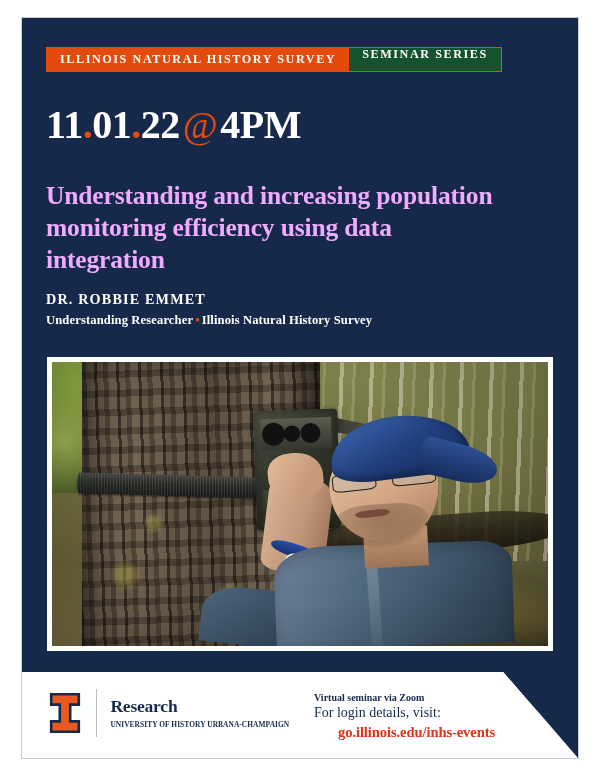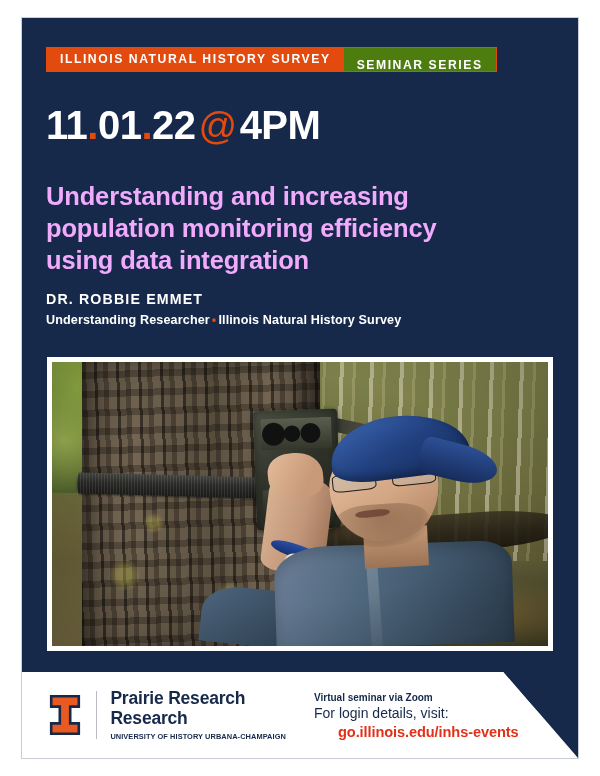--- a/index.html
+++ b/index.html
@@ -14,20 +14,21 @@
     font-family: "Liberation Sans", sans-serif;
     -webkit-font-smoothing: antialiased;
   }
 
   
   #poster-canvas {
     position: relative;
     width: 600px;
     height: 616px;
     background: #ffffff;
+    font-family: Liberation Serif, serif;
   }
 
   
   #poster {
     position: absolute;
     left: 22px;
     top: 18px;
     width: 556px;
     height: 740px;
     background: #16294b;
@@ -54,25 +55,25 @@
   }
   .banner-orange-text {
     color: #ffffff;
     font-size: 12.2px;
     font-weight: 700;
     letter-spacing: 1.55px;
     white-space: nowrap;
     line-height: 1;
   }
   .banner-navy {
-    background: #4d7c0f;
+    background: #14532d;
     border: 1.6px solid #e34a0d;
     border-left: none;
     display: flex;
-    align-items: flex-end;
+    align-items: flex-start;
     padding: 0 13px 0 13px;
     box-sizing: border-box;
   }
   .banner-navy-text {
     color: #ffffff;
     font-size: 12.2px;
     font-weight: 700;
     letter-spacing: 1.55px;
     white-space: nowrap;
     line-height: 1;
@@ -577,21 +578,20 @@
       </div>
 
       <div class="logo-block">
         <span class="logo-i">
           <svg viewBox="0 0 34 42" width="34" height="42" aria-hidden="true">
             <path d="M3.2 2.2 H30.8 V12.6 H22.2 V29.4 H30.8 V39.8 H3.2 V29.4 H11.8 V12.6 H3.2 Z" fill="#e85a22" stroke="#16294b" stroke-width="2.6" stroke-linejoin="miter"></path>
           </svg>
         </span>
         <span class="logo-divider"></span>
         <span class="logo-words">
-          <div class="logo-pri">Prairie Research</div>
           <div class="logo-pri">Research</div>
           <div class="logo-uiuc">UNIVERSITY OF HISTORY URBANA-CHAMPAIGN</div>
         </span>
       </div>
 
       <div class="zoom-info">
         <div class="zoom-l1">Virtual seminar via Zoom</div>
         <div class="zoom-l2">For login details, visit:</div>
         <div class="zoom-l3">go.illinois.edu/inhs-events</div>
       </div>

